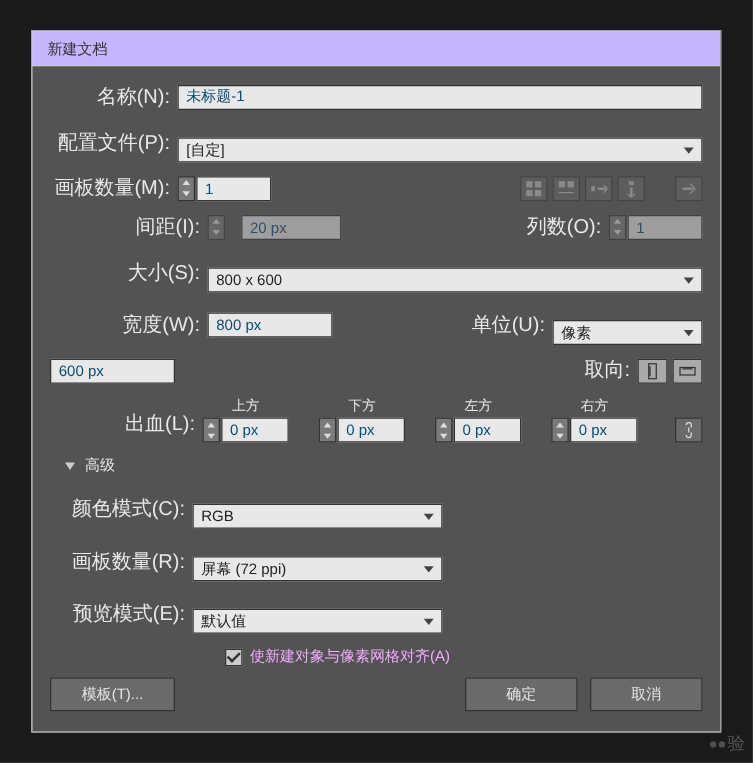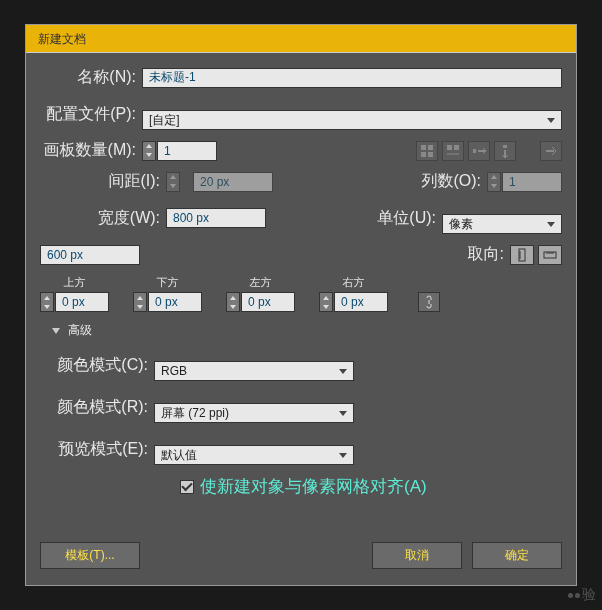--- a/index.html
+++ b/index.html
@@ -1,18 +1,18 @@
 <!DOCTYPE html>
 <html><head>
 <meta charset="utf-8">
 <style>
 * { box-sizing: border-box; margin: 0; padding: 0; font-family: "Microsoft YaHei", SimSun, sans-serif; }
 body { background: #1a1a1a; width: 602px; height: 610px; position: relative; }
 .dialog { position: absolute; left: 25px; top: 24px; width: 552px; height: 562px; background: #fff; border: 1px solid #999; }
-.titlebar { height: 28px; background: #eab308; padding: 6px 12px; font-size: 12px; color: #333; border-bottom: 1px solid #ccc; }
+.titlebar { height: 28px; background: #c4b5fd; padding: 6px 12px; font-size: 12px; color: #333; border-bottom: 1px solid #ccc; }
 .body { background: #535353; height: calc(100% - 28px); padding: 14px; position: relative; }
 .row { display: flex; align-items: center; margin-bottom: 10px; }
 .label { color: #e8e8e8; font-size: 16px; text-align: right; margin-right: 6px; white-space: nowrap; }
 .label-w1 { width: 96px; }
 .input { background: #e8e8e8; border: 1px solid #333; height: 20px; padding: 2px 6px; font-size: 12px; color: #0c4a6e; }
 .select { background: #e8e8e8; border: 1px solid #333; height: 20px; padding: 1px 6px; font-size: 12px; color: #222; position: relative; display: flex; align-items: center; margin-top: 12px; }
 .select::after { content: ""; position: absolute; right: 6px; top: 7px; border-left: 4px solid transparent; border-right: 4px solid transparent; border-top: 5px solid #444; }
 .stepper { display: flex; flex-direction: column; width: 14px; height: 20px; border: 1px solid #333; background: #7a7a7a; margin-right: 1px; }
 .stepper div { flex: 1; display: flex; align-items: center; justify-content: center; }
 .stepper .up::before { content: ""; border-left: 3px solid transparent; border-right: 3px solid transparent; border-bottom: 4px solid #ddd; }
@@ -24,21 +24,21 @@
 .orient { display: flex; gap: 4px; }
 .orient .ob { width: 24px; height: 20px; background: #aaa; border: 1px solid #333; display: flex; align-items: center; justify-content: center; }
 .orient .ob svg { width: 14px; height: 14px; }
 .section-hdr { display: flex; align-items: center; margin: 8px 0 10px 12px; }
 .section-hdr .tri { width: 0; height: 0; border-left: 4px solid transparent; border-right: 4px solid transparent; border-top: 6px solid #ccc; margin-right: 8px; }
 .section-hdr span { color: #e8e8e8; font-size: 12px; }
 .checkbox-row { display: flex; align-items: center; margin-left: 140px; margin-top: 6px; }
 .checkbox { width: 14px; height: 14px; background: #ccc; border: 1px solid #333; display: flex; align-items: center; justify-content: center; margin-right: 6px; }
 .checkbox::after { content: ""; width: 8px; height: 4px; border-left: 2px solid #333; border-bottom: 2px solid #333; transform: rotate(-45deg) translate(1px,-1px); }
 .buttons { position: absolute; bottom: 16px; left: 14px; right: 14px; display: flex; }
-.btn { background: #6a6a6a; border: 1px solid #333; color: #fde047; font-size: 12px; padding: 4px 0; width: 90px; text-align: center; cursor: pointer; }
+.btn { background: #6a6a6a; border: 1px solid #333; color: #e5e5e5; font-size: 12px; padding: 4px 0; width: 90px; text-align: center; cursor: pointer; }
 .btn + .btn { margin-left: 10px; }
 .link { width: 22px; height: 20px; background: #6a6a6a; border: 1px solid #333; display: flex; align-items: center; justify-content: center; margin-left: 6px; }
 .link svg { width: 10px; height: 14px; }
 .bleed-group { display: flex; align-items: flex-end; gap: 24px; }
 .bleed-col { display: flex; flex-direction: column; align-items: center; }
 .bleed-col .hdr { color: #e8e8e8; font-size: 11px; margin-bottom: 2px; }
 .bleed-col .inp { display: flex; }
 .watermark { position: absolute; right: 6px; bottom: 6px; color: #888; font-size: 14px; opacity: 0.5; display:flex; align-items:center; gap:2px;}
 .watermark .d { width:5px; height:5px; background:#888; border-radius:50%;}
 </style>
@@ -116,20 +116,26 @@
       <input class="input disabled" style="width: 80px; margin-left: 12px;" disabled="" value="20 px">
       <div style="flex:1"></div>
       <div class="label">列数(O):</div>
       <div class="stepper disabled">
           <div class="up"></div>
           <div class="down"></div>
         </div>
       <input class="input disabled" style="width: 60px;" disabled="" value="1">
     </div>
 
+    <div class="row">
+      <div class="label" style="width:120px">大小(S):</div>
+      <div class="select" style="flex:1">
+          <span>800 x 600</span>
+        </div>
+    </div>
 
     <div class="row">
       <div class="label" style="width:120px">宽度(W):</div>
       <input class="input" style="width: 100px;" value="800 px">
       <div style="flex:1"></div>
       <div class="label">单位(U):</div>
       <div class="select" style="width:120px">
           <span>像素</span>
         </div>
     </div>
@@ -148,20 +154,21 @@
         <div class="ob">
             <svg viewBox="0 0 14 14">
               <rect x="1" y="4" width="12" height="6" fill="none" stroke="#333"></rect>
               <path d="M3 5 h8" stroke="#333"></path>
             </svg>
           </div>
       </div>
     </div>
 
     <div class="row" style="align-items:flex-end">
+      <div class="label" style="width:120px;padding-bottom:4px">出血(L):</div>
       <div class="bleed-group">
         <div class="bleed-col">
           <div class="hdr">上方</div>
           <div class="inp">
               <div class="stepper">
                 <div class="up"></div>
                 <div class="down"></div>
               </div>
               <input class="input" style="width: 54px;" value="0 px">
             </div>
@@ -209,42 +216,42 @@
       <span>高级</span>
     </div>
 
     <div class="row">
       <div class="label" style="width:108px">颜色模式(C):</div>
       <div class="select" style="width:200px">
           <span>RGB</span>
         </div>
     </div>
     <div class="row">
-      <div class="label" style="width:108px">颜色模式(R):</div>
+      <div class="label" style="width:108px">画板数量(R):</div>
       <div class="select" style="width:200px">
           <span>屏幕 (72 ppi)</span>
         </div>
     </div>
     <div class="row">
       <div class="label" style="width:108px">预览模式(E):</div>
       <div class="select" style="width:200px">
           <span>默认值</span>
         </div>
     </div>
 
     <div class="checkbox-row">
       <div class="checkbox"></div>
-      <span style="color:#5eead4;font-size:17px">使新建对象与像素网格对齐(A)</span>
+      <span style="color:#f0abfc;font-size:12px">使新建对象与像素网格对齐(A)</span>
     </div>
 
     <div class="buttons">
       <div class="btn" style="width:100px">模板(T)...</div>
       <div style="flex:1"></div>
+      <div class="btn">确定</div>
       <div class="btn">取消</div>
-      <div class="btn">确定</div>
     </div>
 
   </div>
 </div>
 
 <div class="watermark">
     <div class="d"></div>
     <div class="d"></div>
     <span>验</span>
   </div>

